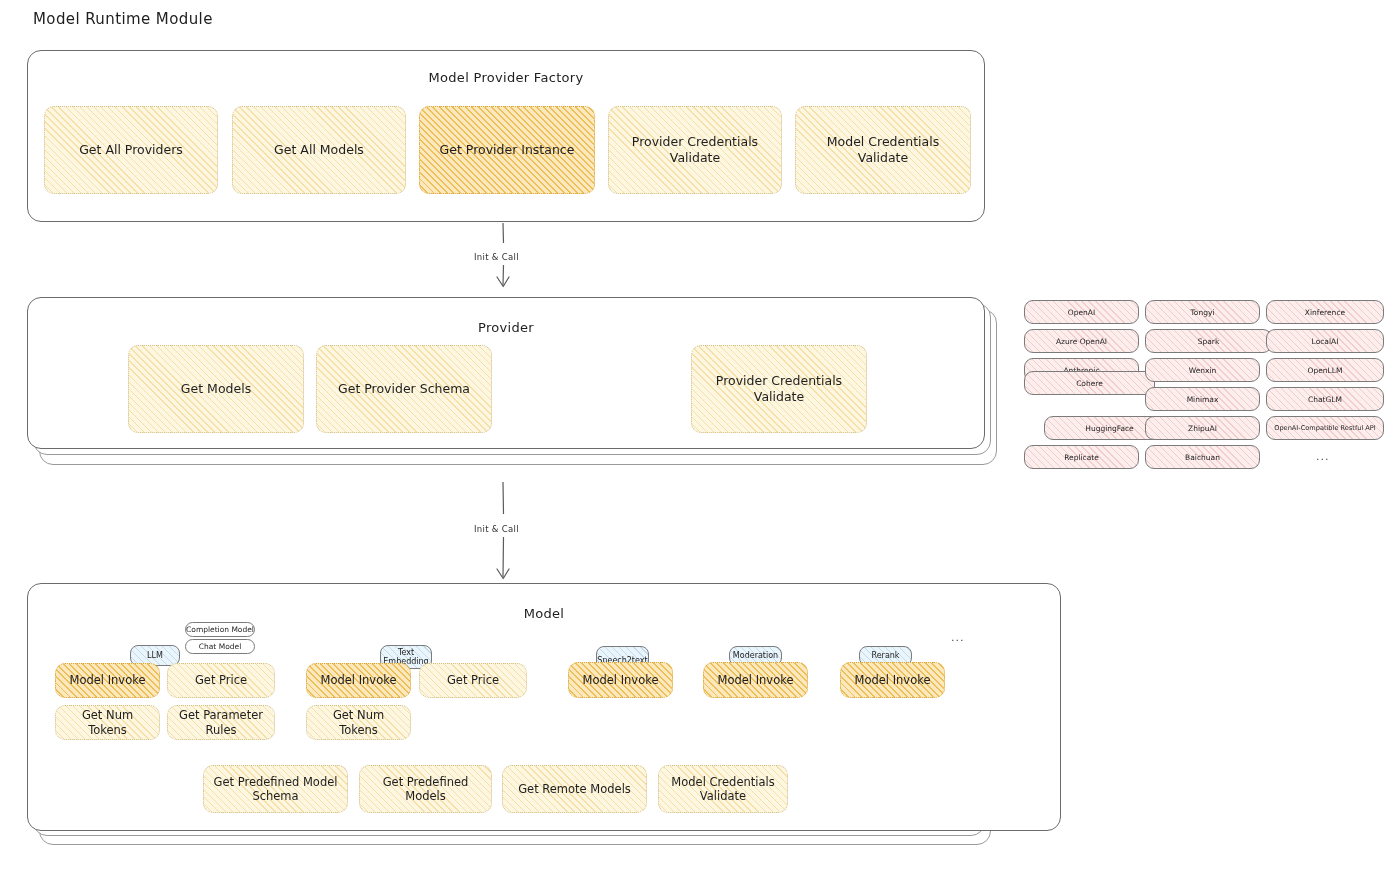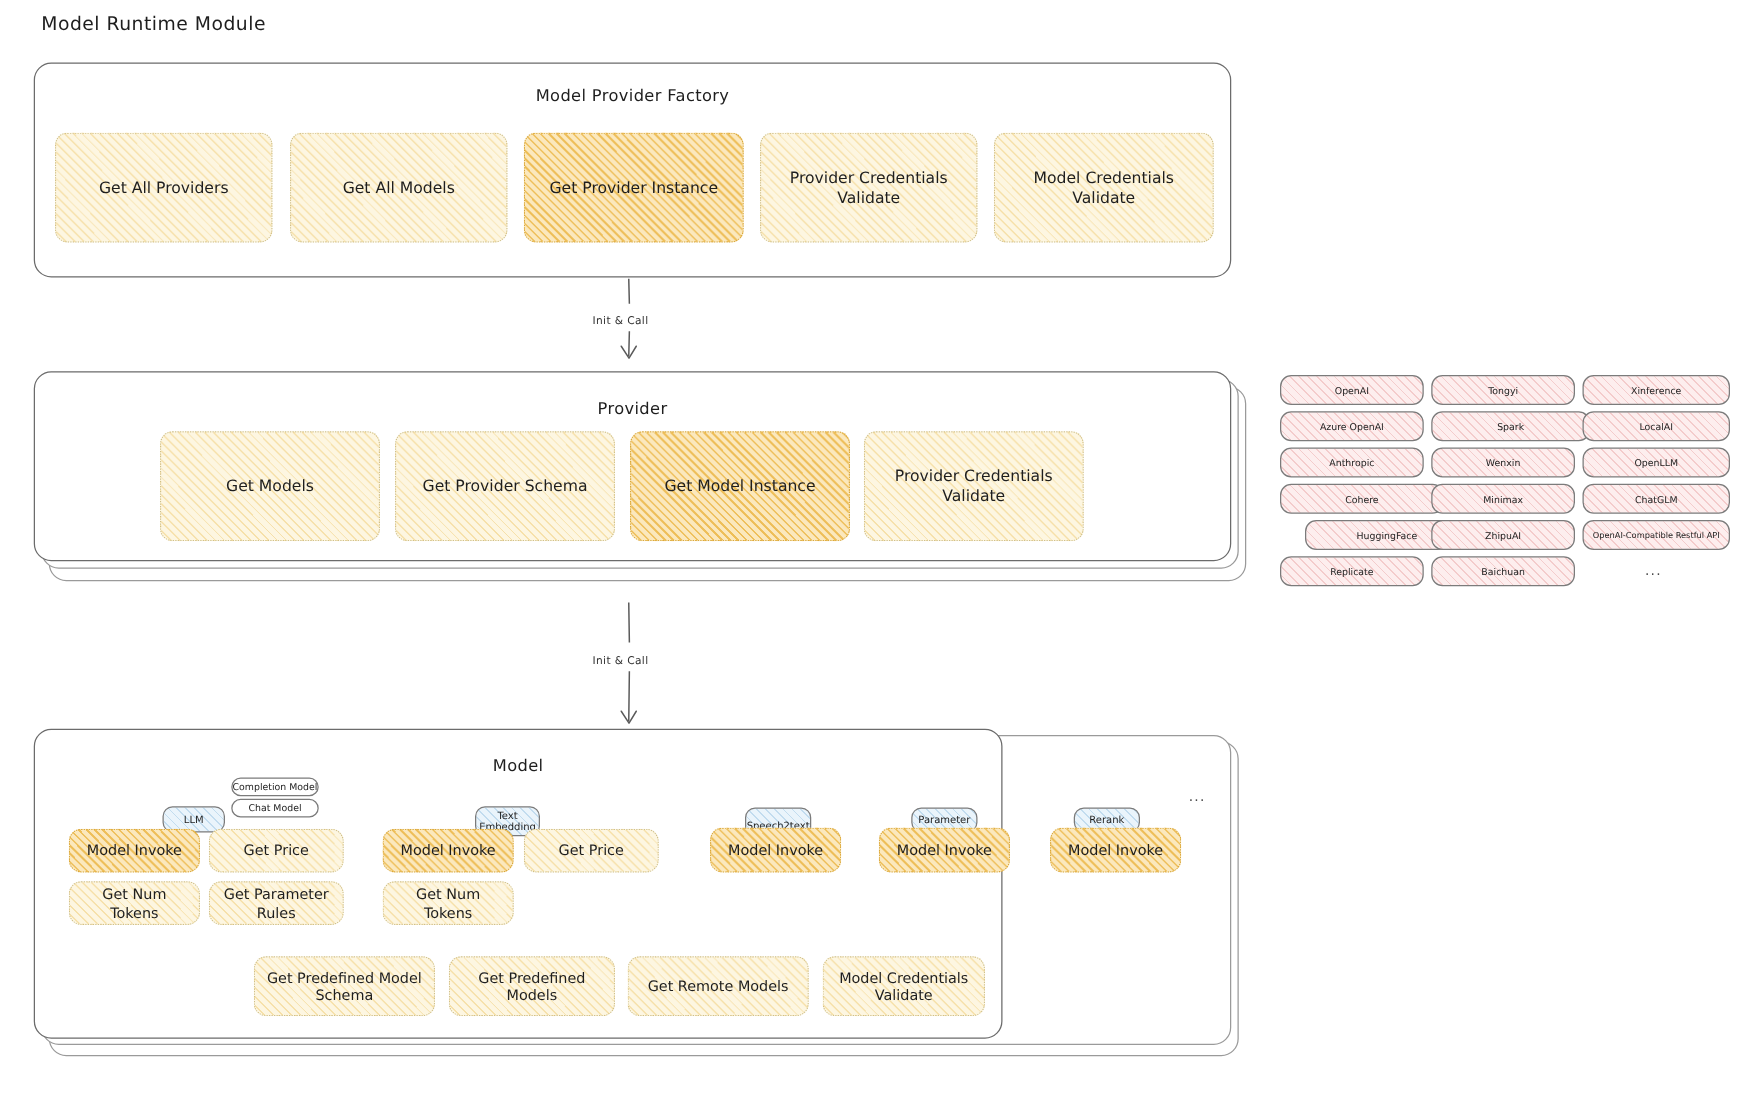--- a/index.html
+++ b/index.html
@@ -159,29 +159,28 @@
   <div class="arrow-label" style="left:474px;top:252px;">Init &amp; Call</div>
 
   <div class="abs card-ghost" style="left:39px;top:309px;width:958px;height:156px;"></div>
   <div class="abs card-ghost" style="left:33px;top:303px;width:958px;height:152px;"></div>
   <div class="abs card" style="left:27px;top:297px;width:958px;height:152px;">
     <div class="card-title" style="top:22px;">Provider</div>
   </div>
 
   <div class="abs hbox yellow fs13" style="left:128px;top:345px;width:176px;height:88px;">Get Models</div>
   <div class="abs hbox yellow fs13" style="left:316px;top:345px;width:176px;height:88px;">Get Provider Schema</div>
-  <div class="abs hbox amber fs13" style="left:504px;top:345px;width:176px;height:88px;">Get Model Instance</div>
   <div class="abs hbox yellow fs13" style="left:691px;top:345px;width:176px;height:88px;">Provider Credentials Validate</div>
 
   <div class="abs" style="left:1024px;top:300px;width:360px;height:176px;">
 
     <div class="abs chip" style="left:0px;top:0px;width:115px;height:24px;">OpenAI</div>
     <div class="abs chip" style="left:0px;top:29px;width:115px;height:24px;">Azure OpenAI</div>
     <div class="abs chip" style="left:0px;top:58px;width:115px;height:24px;">Anthropic</div>
-    <div class="abs chip" style="left:0px;top:87px;width:131px;height:24px;">Cohere</div>
+    <div class="abs chip" style="left:0px;top:71px;width:131px;height:24px;">Cohere</div>
     <div class="abs chip" style="left:0px;top:116px;width:131px;height:24px;margin-left:20px;">HuggingFace</div>
     <div class="abs chip" style="left:0px;top:145px;width:115px;height:24px;">Replicate</div>
 
     <div class="abs chip" style="left:121px;top:0px;width:115px;height:24px;">Tongyi</div>
     <div class="abs chip" style="left:121px;top:29px;width:127px;height:24px;">Spark</div>
     <div class="abs chip" style="left:121px;top:58px;width:115px;height:24px;">Wenxin</div>
     <div class="abs chip" style="left:121px;top:87px;width:115px;height:24px;">Minimax</div>
     <div class="abs chip" style="left:121px;top:116px;width:115px;height:24px;">ZhipuAI</div>
     <div class="abs chip" style="left:121px;top:145px;width:115px;height:24px;">Baichuan</div>
 
@@ -194,21 +193,21 @@
   </div>
 
   <svg class="deco" width="1393" height="880">
     <path d="M503,482 L503.5,514 M503.5,537 L503,577" stroke="#5a5a5a" stroke-width="1.2" fill="none"></path>
     <path d="M497,569 L503.2,578.5 L509,569" stroke="#5a5a5a" stroke-width="1.2" fill="none" stroke-linecap="round" stroke-linejoin="round"></path>
   </svg>
   <div class="arrow-label" style="left:474px;top:524px;">Init &amp; Call</div>
 
   <div class="abs card-ghost" style="left:39px;top:593px;width:952px;height:252px;"></div>
   <div class="abs card-ghost" style="left:33px;top:588px;width:952px;height:248px;"></div>
-  <div class="abs card" style="left:27px;top:583px;width:775px;height:248px;">
+  <div class="abs card" style="left:27px;top:583px;width:1034px;height:248px;">
     <div class="card-title" style="top:22px;">Model</div>
   </div>
 
   <div class="abs tag-blue" style="left:130px;top:627px;width:50px;height:21px;">LLM</div>
   <div class="abs tag-plain" style="left:185px;top:622px;width:70px;height:15px;">Completion Model</div>
   <div class="abs tag-plain" style="left:185px;top:639px;width:70px;height:15px;">Chat Model</div>
 
   <div class="abs hbox amber fs12" style="left:55px;top:663px;width:105px;height:35px;">Model Invoke</div>
   <div class="abs hbox yellow fs12" style="left:167px;top:663px;width:108px;height:35px;">Get Price</div>
   <div class="abs hbox yellow fs12" style="left:55px;top:705px;width:105px;height:35px;">Get Num Tokens</div>
@@ -216,21 +215,21 @@
 
   <div class="abs tag-blue" style="left:380px;top:627px;width:52px;height:24px;">Text Embedding</div>
 
   <div class="abs hbox amber fs12" style="left:306px;top:663px;width:105px;height:35px;">Model Invoke</div>
   <div class="abs hbox yellow fs12" style="left:419px;top:663px;width:108px;height:35px;">Get Price</div>
   <div class="abs hbox yellow fs12" style="left:306px;top:705px;width:105px;height:35px;">Get Num Tokens</div>
 
   <div class="abs tag-blue" style="left:596px;top:628px;width:53px;height:30px;">Speech2text</div>
   <div class="abs hbox amber fs12" style="left:568px;top:662px;width:105px;height:36px;">Model Invoke</div>
 
-  <div class="abs tag-blue" style="left:729px;top:628px;width:53px;height:20px;">Parameter</div>
+  <div class="abs tag-blue" style="left:729px;top:628px;width:53px;height:20px;">Moderation</div>
   <div class="abs hbox amber fs12" style="left:703px;top:662px;width:105px;height:36px;">Model Invoke</div>
 
   <div class="abs tag-blue" style="left:859px;top:628px;width:53px;height:20px;">Rerank</div>
   <div class="abs hbox amber fs12" style="left:840px;top:662px;width:105px;height:36px;">Model Invoke</div>
 
   <div class="ellipsis" style="left:951px;top:631px;">...</div>
 
   <div class="abs hbox yellow fs12" style="left:203px;top:765px;width:145px;height:48px;">Get Predefined Model Schema</div>
   <div class="abs hbox yellow fs12" style="left:502px;top:765px;width:145px;height:48px;">Get Remote Models</div>
   <div class="abs hbox yellow fs12" style="left:359px;top:765px;width:133px;height:48px;">Get Predefined Models</div>

